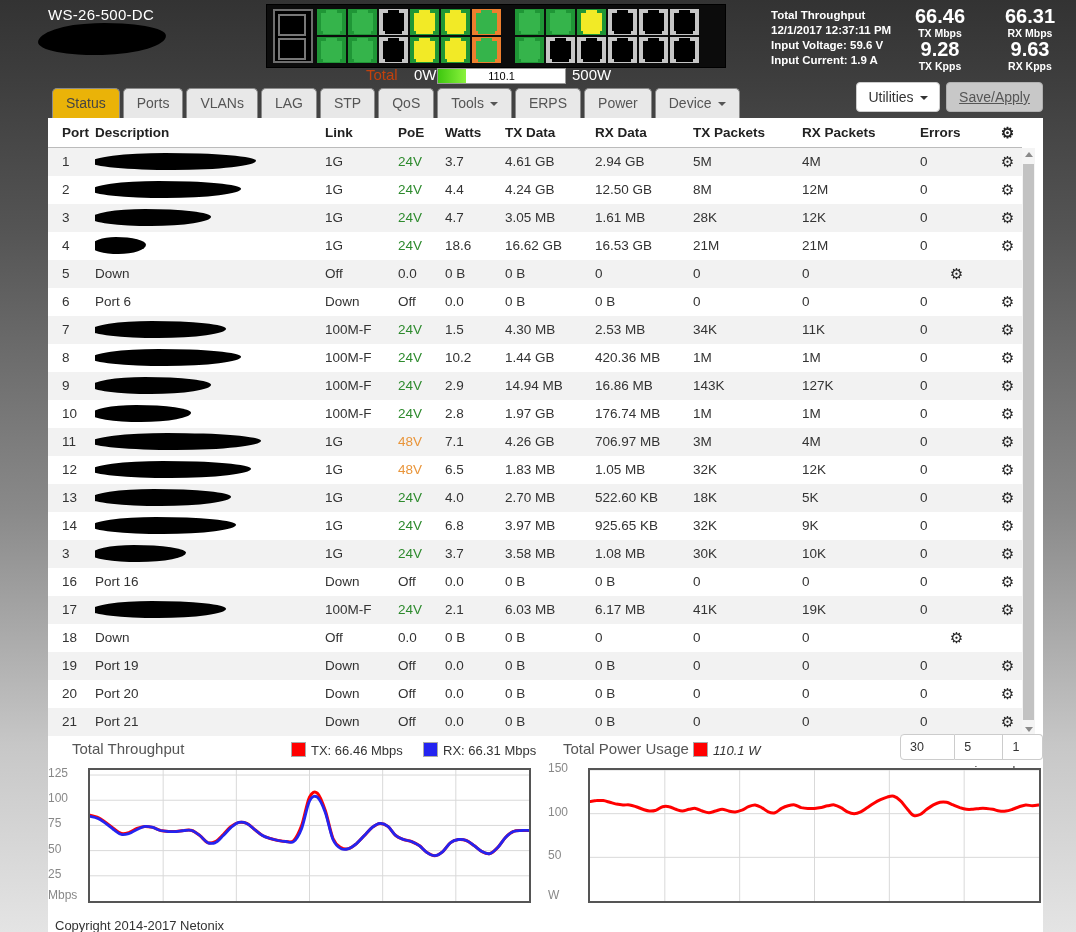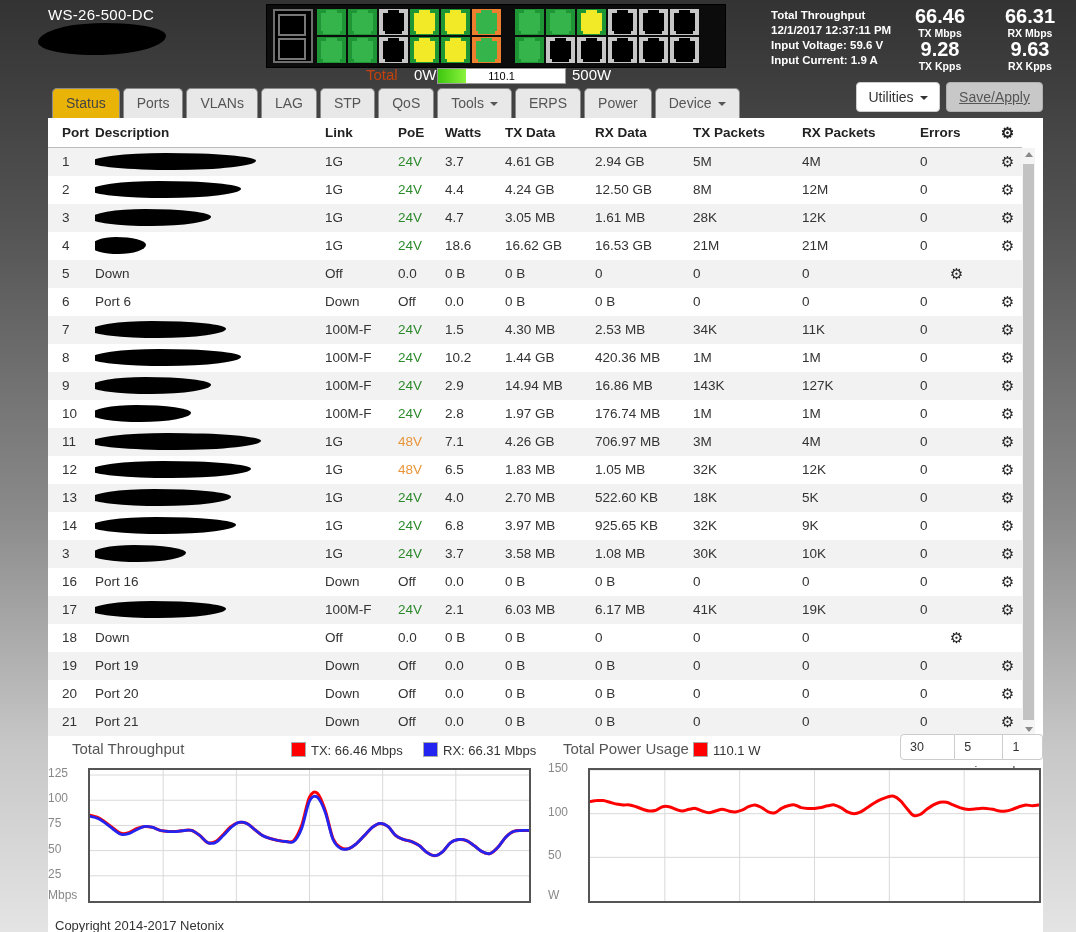--- a/index.html
+++ b/index.html
@@ -590,21 +590,21 @@
   <div class="legend" style="left:243px;top:624px;">
     <span class="swatch" id="sw-tx" style="background: rgb(255, 0, 0);"></span><span>TX: 66.46 Mbps</span>
   </div>
   <div class="legend" style="left:375px;top:624px;">
     <span class="swatch" id="sw-rx" style="background: rgb(36, 36, 240);"></span><span>RX: 66.31 Mbps</span>
   </div>
 
   <div class="chart-title" style="left:515px;top:622px;">
     <span>Total Power Usage</span><span class="caret"></span>
   </div>
-  <div class="legend" style="left:645px;top:624px;">
+  <div class="legend" style="left:645px;top:624px;font-style:italic;">
     <span class="swatch" id="sw-pw" style="background: rgb(255, 0, 0);"></span><span>110.1 W</span>
   </div>
   <div class="range-group">
     <div class="range-btn first">30 sec</div>
     <div class="range-btn">5 min</div>
     <div class="range-btn last">1 hr</div>
   </div>
 
   <div class="plot" id="plot-tp" style="left:40px;top:650px;width:439px;height:131px;"><svg width="439" height="131">
         <line x1="73.16666666666667" x2="73.16666666666667" y1="0" y2="131" stroke="#d9d9d9" stroke-width="1"></line>

